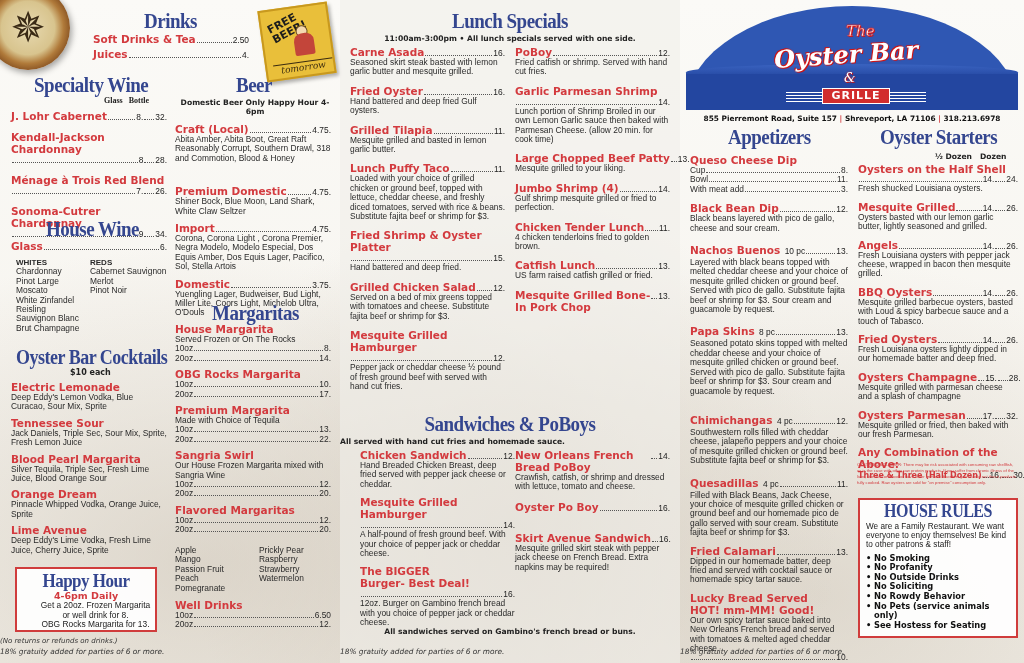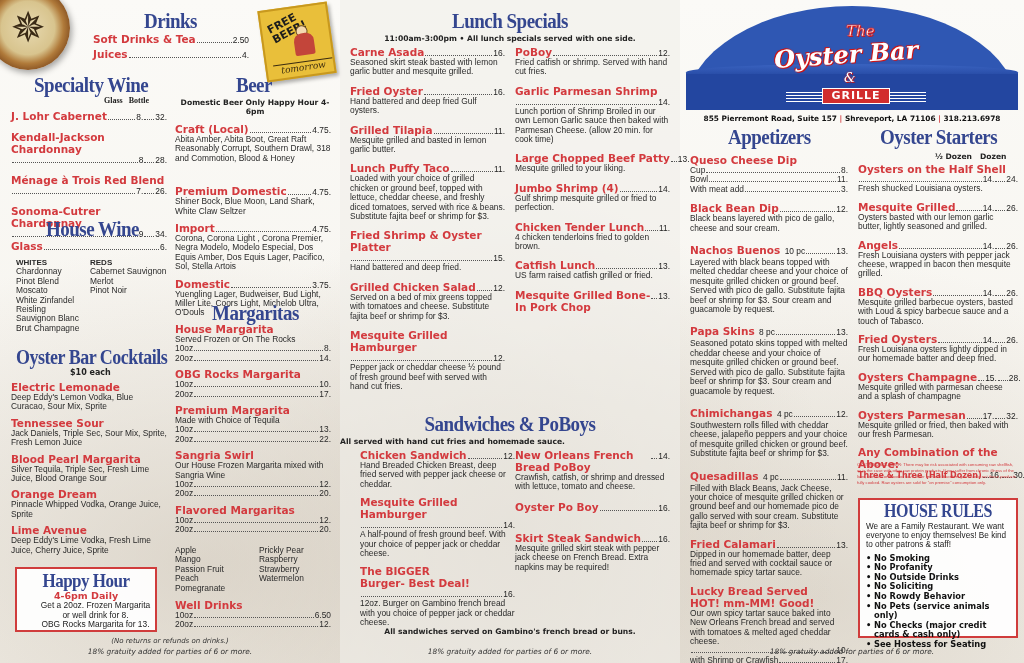--- a/index.html
+++ b/index.html
@@ -47,21 +47,21 @@
   .beer-sign .lady { position: absolute; left: 30px; top: 26px; width: 20px; height: 22px; background: #c3453a; border-radius: 8px 8px 2px 2px; }
   .beer-sign .face { position: absolute; left: 33px; top: 18px; width: 12px; height: 12px; background: #f4d9b0; border-radius: 50%; border: 1px solid #6b4c1e; }
   .beer-sign .tomorrow { position: absolute; left: 6px; top: 54px; width: 60px; font-family: "DejaVu Serif", serif; font-style: italic; font-size: 9px; color: #3a2b10; text-align: center; border-top: 1px solid #3a2b10; }
 
   
   .hh-box { position: absolute; left: 15px; top: 567px; width: 142px; height: 65px; border: 2px solid #d03c3c; background: rgba(255,255,255,0.92); text-align: center; }
   .hh-box .serif-h { font-size: 17px; margin-top: 2px; }
   .hh-box .sub { font-family: "DejaVu Sans", sans-serif; font-weight: bold; color: #d33a3e; font-size: 9.5px; line-height: 10px; }
   .hh-box .txt { font-size: 8.4px; line-height: 9.5px; padding-left: 19px; }
 
-  .foot-note { position: absolute; font-family: "DejaVu Sans", sans-serif; font-style: italic; font-size: 7px; color: #333; text-align: center; }
+  .foot-note { position: absolute; font-family: "DejaVu Sans", sans-serif; font-style: italic; font-size: 7px; color: #333; text-align: left; }
 
   
   .awning { position: absolute; left: 686px; top: 6px; width: 332px; height: 102px; }
   .awning .dome { position: absolute; left: 0; top: 0; width: 332px; height: 102px; background: #2f57b3; border-radius: 50% 50% 0 0 / 100% 100% 0 0; }
   .awning .band { position: absolute; left: 0; top: 68px; width: 332px; height: 36px; background: #2346a0; }
   .awning .dome-shade { position: absolute; left: 0; top: 58px; width: 332px; height: 14px; background: linear-gradient(#3a63c0, #2346a0); border-radius: 50% 50% 0 0 / 60% 60% 0 0; }
   .logo-the { position: absolute; left: 160px; top: 16px; font-family: "DejaVu Serif", serif; font-style: italic; font-size: 15px; color: #fff; -webkit-text-stroke: 0.5px #d22; text-shadow: 0 0 2px #d22, 1px 1px 0 #c11; }
   .logo-main { position: absolute; left: 88px; top: 34px; font-family: "DejaVu Serif", serif; font-style: italic; font-weight: bold; font-size: 24px; color: #fff; text-shadow: 0 0 2px #d22, 1px 1px 0 #c11, -1px -1px 0 #c11; transform: rotate(-4deg); }
   .logo-amp { position: absolute; left: 158px; top: 64px; font-family: "DejaVu Serif", serif; font-style: italic; font-size: 13px; color: #fff; text-shadow: 0 0 2px #d22, 1px 1px 0 #c11; }
   .logo-grille-lines { position: absolute; left: 100px; top: 86px; width: 140px; height: 10px;
@@ -163,21 +163,21 @@
     <div class="abs" style="left:11px;top:240px;width:156px;">
       <div class="row">
           <span class="item-title">Glass</span>
           <span class="dots"></span>
           <span class="price">6.</span>
         </div>
     </div>
     <div class="abs desc" style="left:16px;top:258px;width:70px;">
       <div style="font-weight:bold;font-size:8px;">WHITES</div>
       <div>Chardonnay</div>
-        <div>Pinot Blend</div>
+        <div>Pinot Large</div>
         <div>Moscato</div>
         <div>White Zinfandel</div>
         <div>Reisling</div>
         <div>Sauvignon Blanc</div>
         <div>Brut Champagne</div>
     </div>
     <div class="abs desc" style="left:90px;top:258px;width:80px;">
       <div style="font-weight:bold;font-size:8px;">REDS</div>
       <div>Cabernet Sauvignon</div>
         <div>Merlot</div>
@@ -528,21 +528,21 @@
         </div>
       <div style="margin-top:9px;">
           <div class="row">
             <span class="item-title">Oyster Po Boy</span>
             <span class="dots"></span>
             <span class="price">16.</span>
           </div>
         </div>
       <div style="margin-top:19px;">
           <div class="row">
-            <span class="item-title">Skirt Steak Sandwich</span>
+            <span class="item-title">Skirt Avenue Sandwich</span>
             <span class="dots"></span>
             <span class="price">16.</span>
           </div>
           <div class="desc">Mesquite grilled skirt steak with pepper jack cheese on French Bread. Extra napkins may be required!</div>
         </div>
     </div>
 
     <div class="abs" style="left:0;top:627px;width:340px;text-align:center;font-family:'DejaVu Sans',sans-serif;font-weight:bold;font-size:7.6px;">All sandwiches served on Gambino's french bread or buns.</div>
     <div class="foot-note" style="left:0;top:647px;width:340px;font-size:7.4px;">18% gratuity added for parties of 6 or more.</div>
   </div>
@@ -594,21 +594,21 @@
         <div class="desc">Black beans layered with pico de gallo, cheese and sour cream.</div>
       </div>
     <div style="margin-top:7px;">
         <div class="row"><span class="item-title">Nachos Buenos</span>&nbsp;<span class="price">10 pc</span><span class="dots"></span><span class="price">13.</span></div>
         <div class="desc">Layered with black beans topped with melted cheddar cheese and your choice of mesquite grilled chicken or ground beef. Served with pico de gallo. Substitute fajita beef or shrimp for $3. Sour cream and guacamole by request.</div>
       </div>
     <div style="margin-top:7px;">
         <div class="row"><span class="item-title">Papa Skins</span>&nbsp;<span class="price">8 pc</span><span class="dots"></span><span class="price">13.</span></div>
         <div class="desc">Seasoned potato skins topped with melted cheddar cheese and your choice of mesquite grilled chicken or ground beef. Served with pico de gallo. Substitute fajita beef or shrimp for $3. Sour cream and guacamole by request.</div>
       </div>
-    <div style="margin-top:7px;">
+    <div style="margin-top:14px;">
         <div class="row"><span class="item-title">Chimichangas</span>&nbsp;<span class="price">4 pc</span><span class="dots"></span><span class="price">12.</span></div>
         <div class="desc">Southwestern rolls filled with cheddar cheese, jalapeño peppers and your choice of mesquite grilled chicken or ground beef. Substitute fajita beef or shrimp for $3.</div>
       </div>
     <div style="margin-top:7px;">
         <div class="row"><span class="item-title">Quesadillas</span>&nbsp;<span class="price">4 pc</span><span class="dots"></span><span class="price">11.</span></div>
         <div class="desc">Filled with Black Beans, Jack Cheese, your choice of mesquite grilled chicken or ground beef and our homemade pico de gallo served with sour cream. Substitute fajita beef or shrimp for $3.</div>
       </div>
     <div style="margin-top:7px;">
         <div class="row">
           <span class="item-title">Fried Calamari</span>
@@ -726,17 +726,16 @@
   <div class="rules-box">
     <span class="serif-h">HOUSE RULES</span>
     <div class="intro">We are a Family Restaurant. We want everyone to enjoy themselves! Be kind to other patrons &amp; staff!</div>
     <ul>
       <li>No Smoking</li>
       <li>No Profanity</li>
       <li>No Outside Drinks</li>
       <li>No Soliciting</li>
       <li>No Rowdy Behavior</li>
       <li>No Pets (service animals only)</li>
-      <li>No Checks (major credit cards &amp; cash only)</li>
       <li>See Hostess for Seating</li>
     </ul>
   </div>
 </div>
 
 </body></html>

